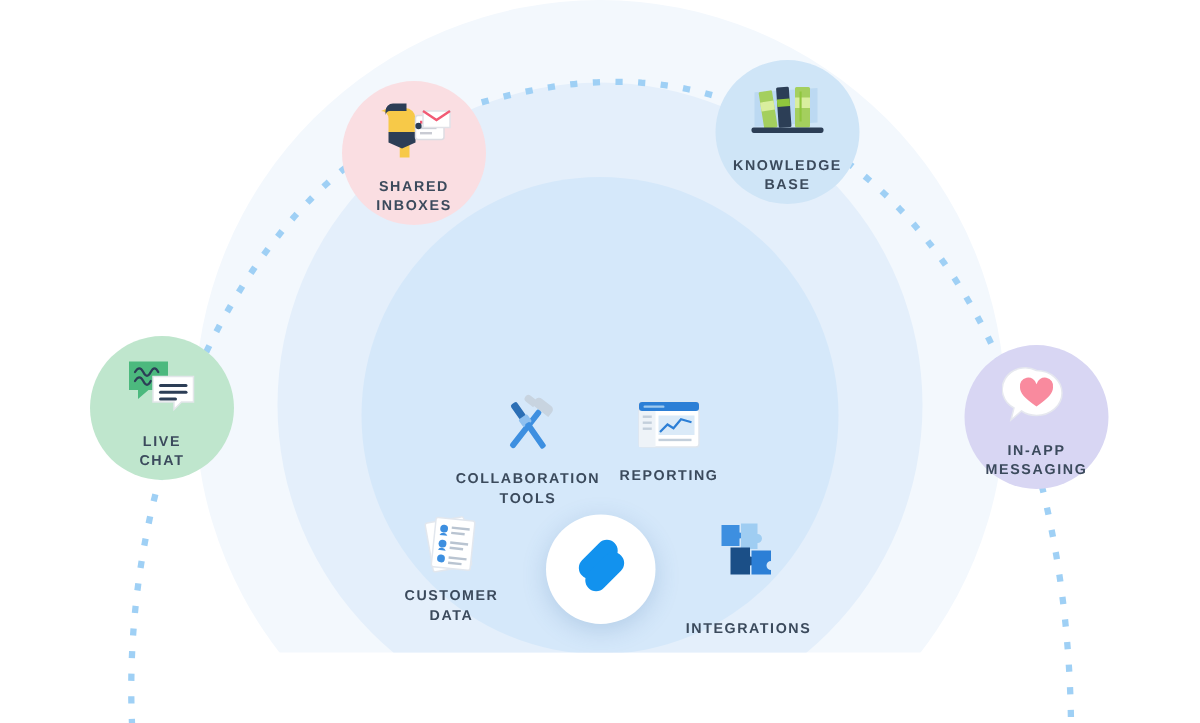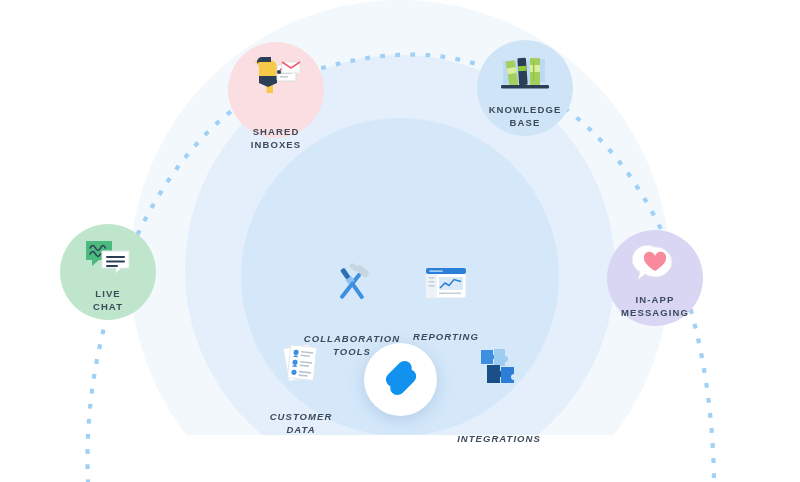--- a/index.html
+++ b/index.html
@@ -36,47 +36,46 @@
     font-size:9.5px;
     font-weight:bold;
     letter-spacing:1.1px;
     line-height:1.35;
     color:#3b4a5c;
     text-transform:uppercase;
     white-space:pre-line;
   }
   .node .icon{display:block;}
 
-  #node-shared{ left:228px; top:42px;  width:96px;height:96px; background:#fadee2; padding-top:12px;gap:20px;}
+  #node-shared{ left:228px; top:54px;  width:96px;height:96px; background:#fadee2; padding-top:12px;}
   #node-kb{     left:477px; top:40px;  width:96px;height:96px; background:#cfe5f7; padding-top:12px;}
   #node-chat{   left:60px;  top:224px; width:96px;height:96px; background:#bfe6cd; padding-top:14px;}
-  #node-inapp{  left:607px; top:230px; width:96px;height:96px; background:#d8d6f3; padding-top:14px;}
+  #node-inapp{  left:643px; top:230px; width:96px;height:96px; background:#d8d6f3; padding-top:14px;}
 
   #node-shared .icon{margin-bottom:6px;}
   #node-kb .icon{margin-bottom:6px;}
   #node-chat .icon{margin-bottom:6px;}
   #node-inapp .icon{margin-bottom:6px;}
 
   
   .item{
     position:absolute;
     display:flex;flex-direction:column;align-items:center;
     width:130px;margin-left:-65px;
   }
   .item .ilabel{
-    margin-top:23px;
+    margin-top:3px;
     text-align:center;
     font-size:9.5px;
     font-weight:bold;
     letter-spacing:1.05px;
     line-height:1.35;
     color:#3b4a5c;
     text-transform:uppercase;
     white-space:pre-line;
-    font-style:italic;
   }
   #item-collab{ left:352px; top:262px; }
   #item-report{ left:446px; top:266px; }
   #item-custdata{ left:301px; top:342px; }
   #item-integr{ left:499px; top:346px;gap:20px; }
 
   
   #center-logo{
     position:absolute;left:364px;top:343px;width:73px;height:73px;border-radius:50%;
     background:#ffffff;

